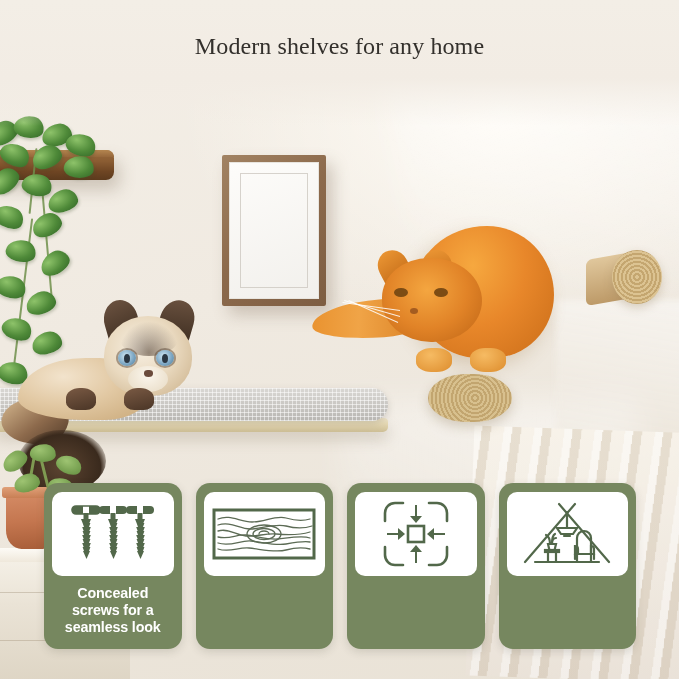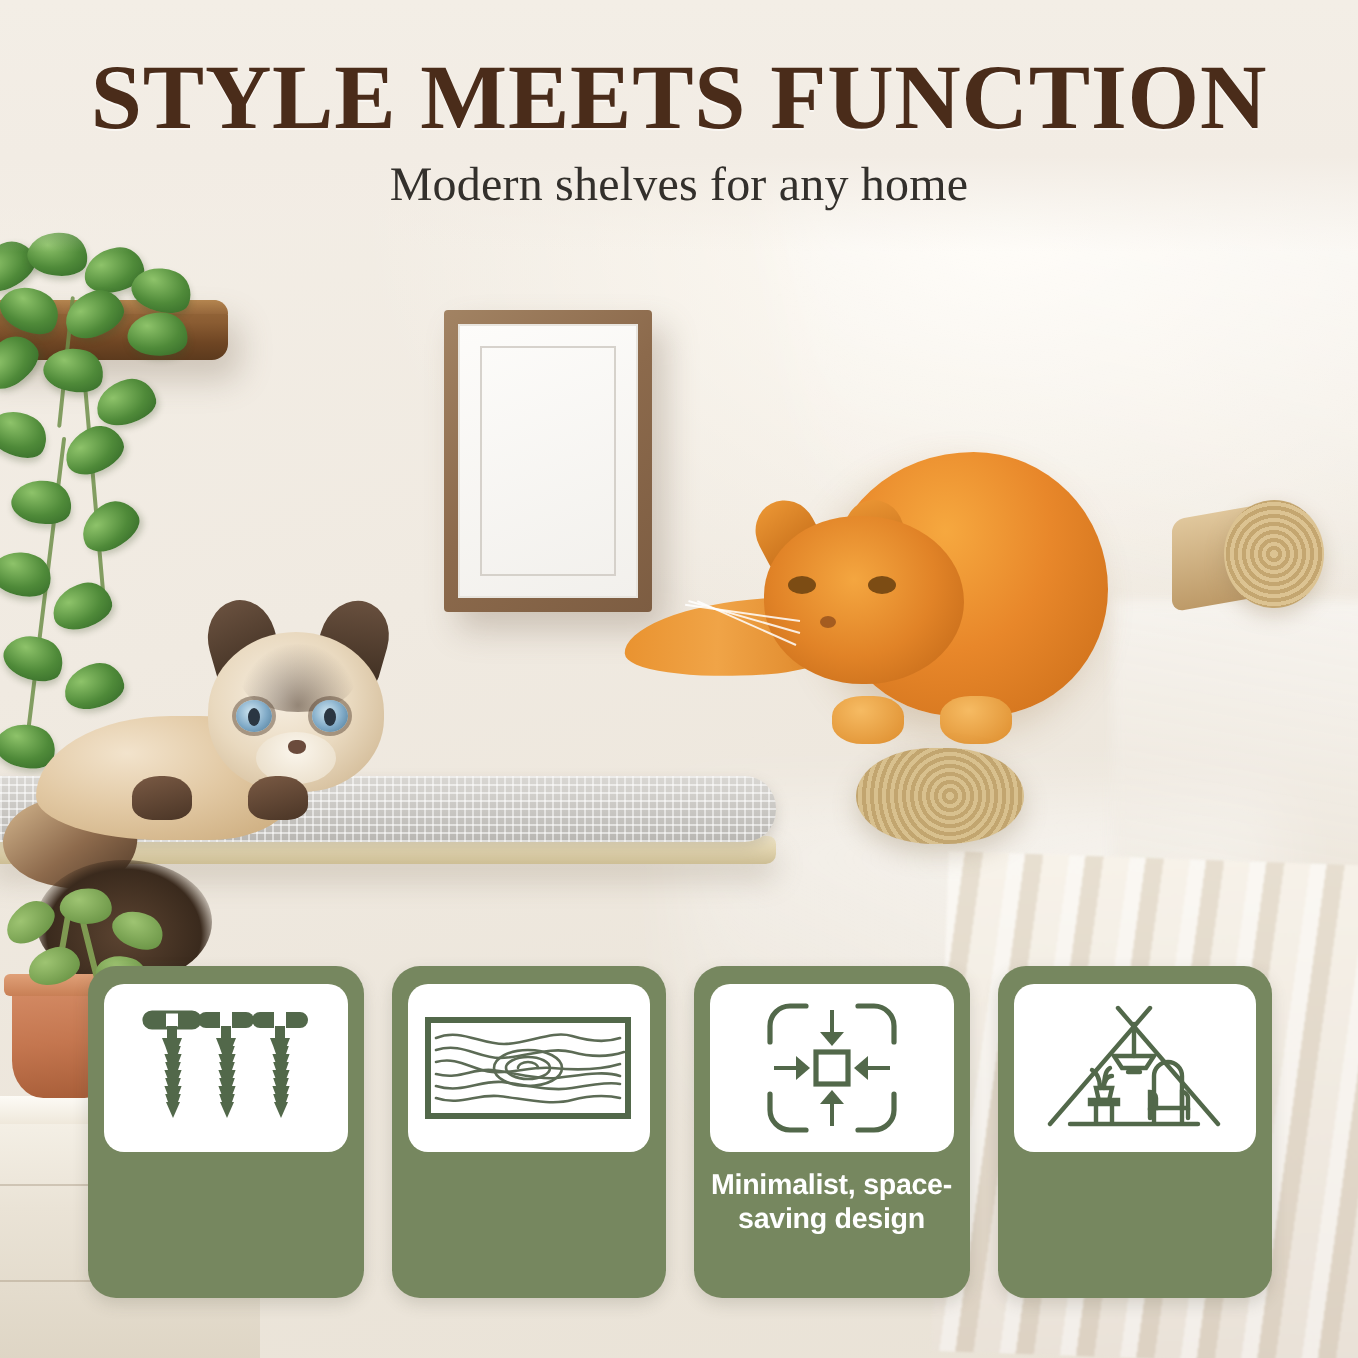--- a/index.html
+++ b/index.html
@@ -356,21 +356,20 @@
       <div class="stem" style="left:44px; top:460px; height:34px; transform:rotate(-14deg);"></div>
       <div class="pleaf" style="left:2px;  top:452px; transform:rotate(-30deg);"></div>
       <div class="pleaf" style="left:30px; top:444px; transform:rotate(6deg);"></div>
       <div class="pleaf" style="left:56px; top:456px; transform:rotate(26deg);"></div>
       <div class="pleaf" style="left:14px; top:474px; transform:rotate(-12deg);"></div>
       <div class="pleaf" style="left:48px; top:478px; transform:rotate(18deg);"></div>
     </div>
   </div>
 
   <div class="header">
-    <div class="headline">STYLE MEETS FUNCTION</div>
     <div class="subhead">Modern shelves for any home</div>
   </div>
 
   <div class="cards">
 
     <div class="card">
       <div class="icon-panel">
         <svg width="86" height="66" viewBox="0 0 86 66">
           <g fill="#52684A">
             <g>
@@ -388,20 +387,21 @@
             </g>
             <g transform="translate(54,0)">
               <path d="M6 5h20a4 4 0 0 1 0 8H6a4 4 0 0 1 0-8z"></path>
               <rect x="13" y="3" width="6" height="12" fill="#ffffff"></rect>
               <rect x="13.5" y="12" width="5" height="6"></rect>
               <path d="M11 18h10l-1.6 4H12.6zM12.6 22h7.8l-1.4 4h-5zM12.2 26h8.6l-1.5 4h-5.6zM12.6 30h7.8l-1.4 4h-5zM12.2 34h8.6l-1.5 4h-5.6zM12.6 38h7.8l-1.4 4h-5zM12.2 42h8.6l-1.5 4h-5.6zM12.6 46h7.8l-1.4 4h-5zM13 50h7l-3.5 8z"></path>
             </g>
           </g>
         </svg>
       </div>
+      <div class="card-label">Concealed screws for a seamless look</div>
     </div>
 
     <div class="card">
       <div class="icon-panel">
         <svg width="104" height="52" viewBox="0 0 104 52">
           <rect x="2" y="2" width="100" height="48" fill="none" stroke="#52684A" stroke-width="3"></rect>
           <g fill="none" stroke="#5c6b55" stroke-width="1.3" stroke-linecap="round">
             <path d="M6 11c12-5 22 3 34 3s24-7 34-4 18 3 24 1"></path>
             <path d="M6 17c13-4 21 4 32 4s25-6 36-3 20 2 26 0"></path>
             <path d="M6 23c11-3 18 4 28 5s20-3 30-2 24 1 34-2"></path>
@@ -431,21 +431,20 @@
               <path d="M35 24l-6-7h12z"></path>
             <path d="M34 52h2v12h-2z"></path>
               <path d="M35 46l6 7H29z"></path>
             <path d="M6 34h12v2H6z"></path>
               <path d="M24 35l-7 6V29z"></path>
             <path d="M52 34h12v2H52z"></path>
               <path d="M46 35l7-6v12z"></path>
           </g>
         </svg>
       </div>
-      <div class="card-label">Minimalist, space-saving design</div>
     </div>
 
     <div class="card">
       <div class="icon-panel">
         <svg width="96" height="68" viewBox="0 0 96 68">
           <g fill="none" stroke="#52684A" stroke-width="2.2" stroke-linecap="round">
 
             <path d="M6 62 L56 4"></path>
             <path d="M90 62 L40 4"></path>
 

